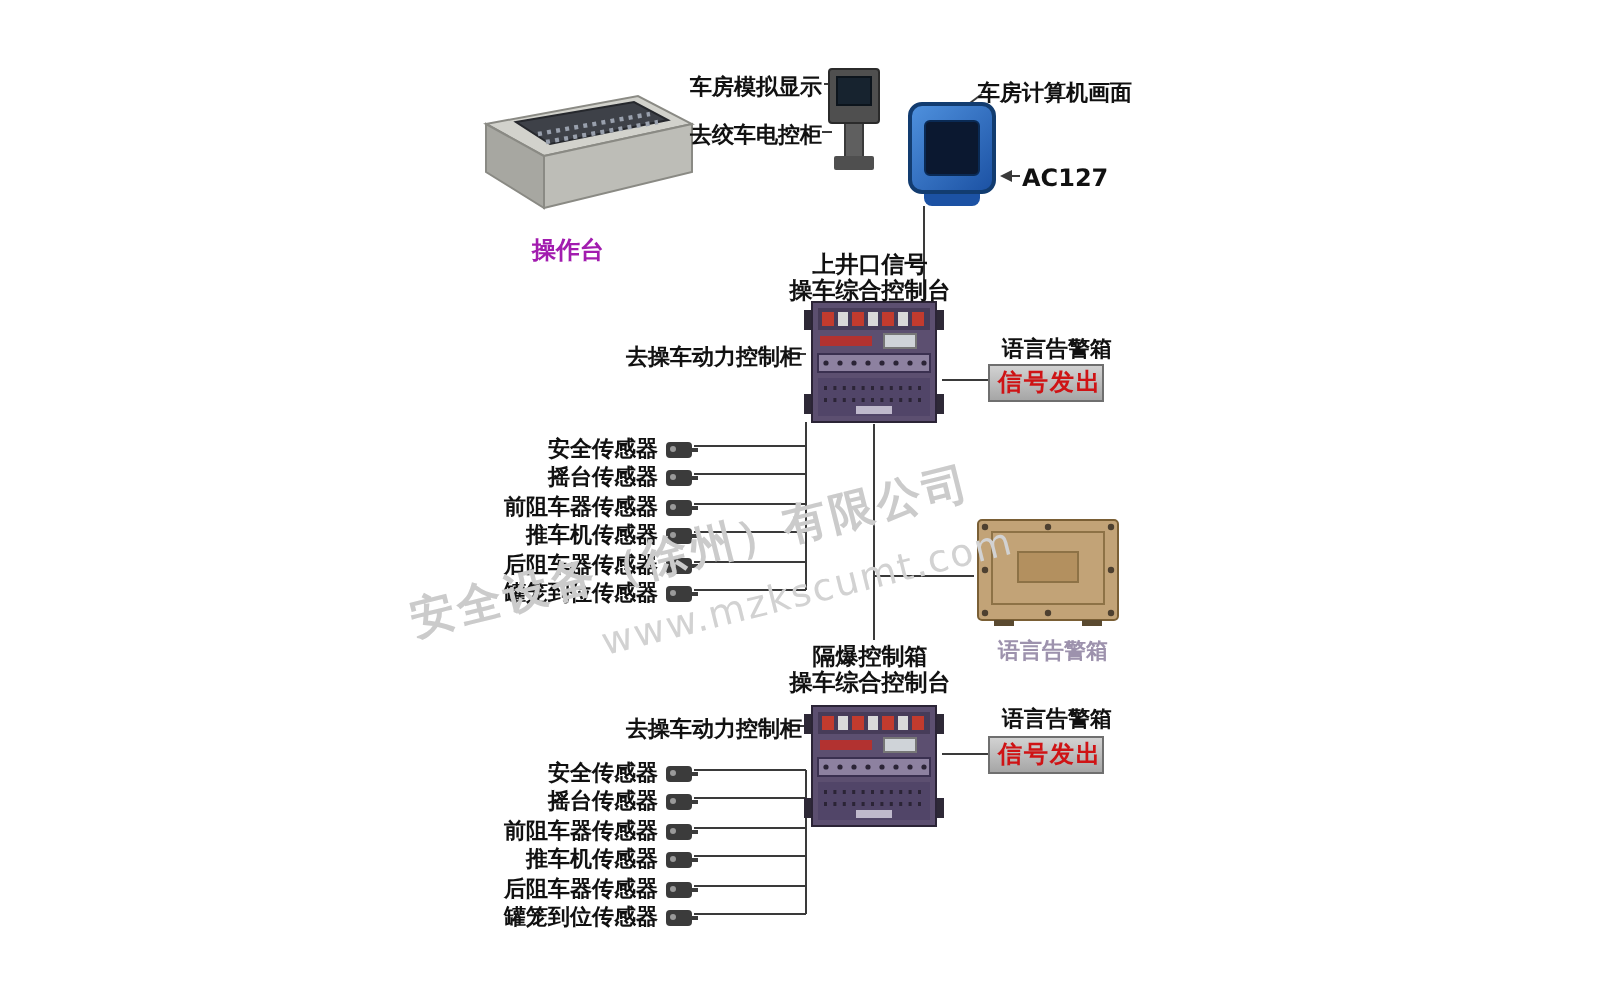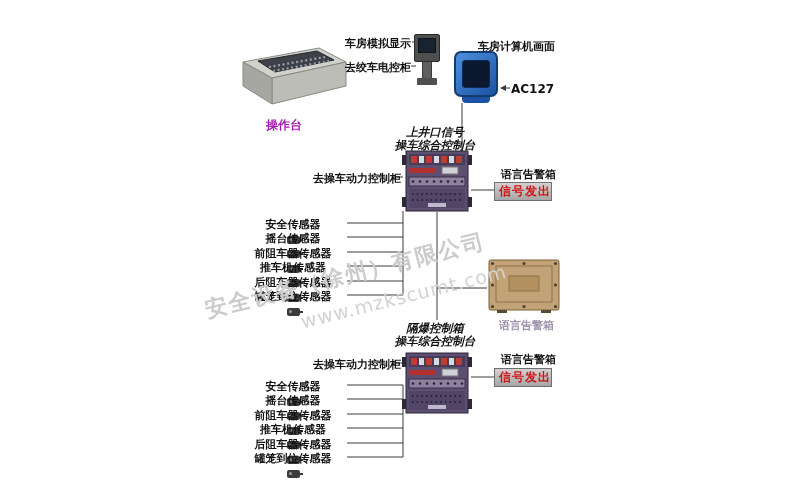--- a/index.html
+++ b/index.html
@@ -1,27 +1,27 @@
 <!DOCTYPE html>
 <html><head>
 <meta charset="utf-8">
 <style>
   html,body{margin:0;padding:0;background:#fff;}
   #stage{position:relative;width:800px;height:496px;background:#ffffff;overflow:hidden;
          font-family:"DejaVu Sans","Liberation Sans",sans-serif;color:#111;}
   .lbl{position:absolute;font-size:11px;font-weight:bold;white-space:nowrap;z-index:3;color:#111;}
   .station-title{position:absolute;width:104px;text-align:center;font-size:11.5px;font-weight:bold;
-                 line-height:13px;z-index:3;font-style:italic;}
+                 line-height:13px;z-index:3;}
   .station-title span{display:block;}
   .plaque{position:absolute;width:56px;height:17px;background:linear-gradient(#d2d2d2,#a6a6a6);
           border:1px solid #6f6f6f;color:#cf1315;font-weight:bold;font-size:12px;text-align:right;
           line-height:17px;letter-spacing:1px;z-index:3;}
   
   .sensor-row{position:absolute;left:240px;width:106px;display:flex;align-items:center;
-              justify-content:flex-end;gap:4px;font-size:11px;font-weight:bold;z-index:3;flex-direction:column;}
+              justify-content:flex-end;gap:4px;font-size:11px;font-weight:bold;z-index:3;}
   .sensor-icon{width:13px;height:8px;background:#3b3b3b;border-radius:2px;position:relative;flex:0 0 auto;}
   .sensor-icon::after{content:"";position:absolute;left:2px;top:2px;width:3px;height:3px;
                       background:#9a9a9a;border-radius:50%;}
   .sensor-icon::before{content:"";position:absolute;right:-3px;top:3px;width:3px;height:2px;background:#3b3b3b;}
   
   .cabinet{position:absolute;left:413px;top:34px;width:28px;z-index:2;display:flex;
            flex-direction:column;align-items:center;}
   .cab-head{width:26px;height:28px;background:#4f4f4f;border:1px solid #2b2b2b;border-radius:2px;
             display:flex;align-items:flex-start;justify-content:center;padding-top:3px;box-sizing:border-box;}
   .cab-screen{width:16px;height:13px;background:#17232f;border:1px solid #0c141c;}
@@ -88,21 +88,21 @@
     <polygon points="33,21 92,11 109,20 50,32" fill="#3e4148" stroke="#26282d"></polygon>
     <path d="M44 27 L100 17" stroke="#99a0ad" stroke-width="2.2" stroke-dasharray="2,2.6" fill="none"></path>
     <path d="M48 31 L104 21" stroke="#99a0ad" stroke-width="2.2" stroke-dasharray="2,2.6" fill="none"></path>
     <polygon points="47,38 121,22 121,46 47,64" fill="#bdbdb7" stroke="#8a8a84"></polygon>
     <polygon points="18,22 47,38 47,64 18,46" fill="#a7a7a1" stroke="#8a8a84"></polygon>
   </svg>
   <div class="console-label">操作台</div>
 
   <div class="lbl" style="left:345px;top:36px">车房模拟显示</div>
   <div class="lbl" style="left:345px;top:60px">去绞车电控柜</div>
-  <div class="lbl" style="left:478px;top:39px">车房计算机画面</div>
+  <div class="lbl" style="left:489px;top:39px">车房计算机画面</div>
   <div class="lbl" style="left:511px;top:82px;font-size:12px">AC127</div>
 
   <div class="cabinet">
     <div class="cab-head">
       <div class="cab-screen"></div>
     </div>
     <div class="cab-pole"></div>
     <div class="cab-base"></div>
   </div>
 

